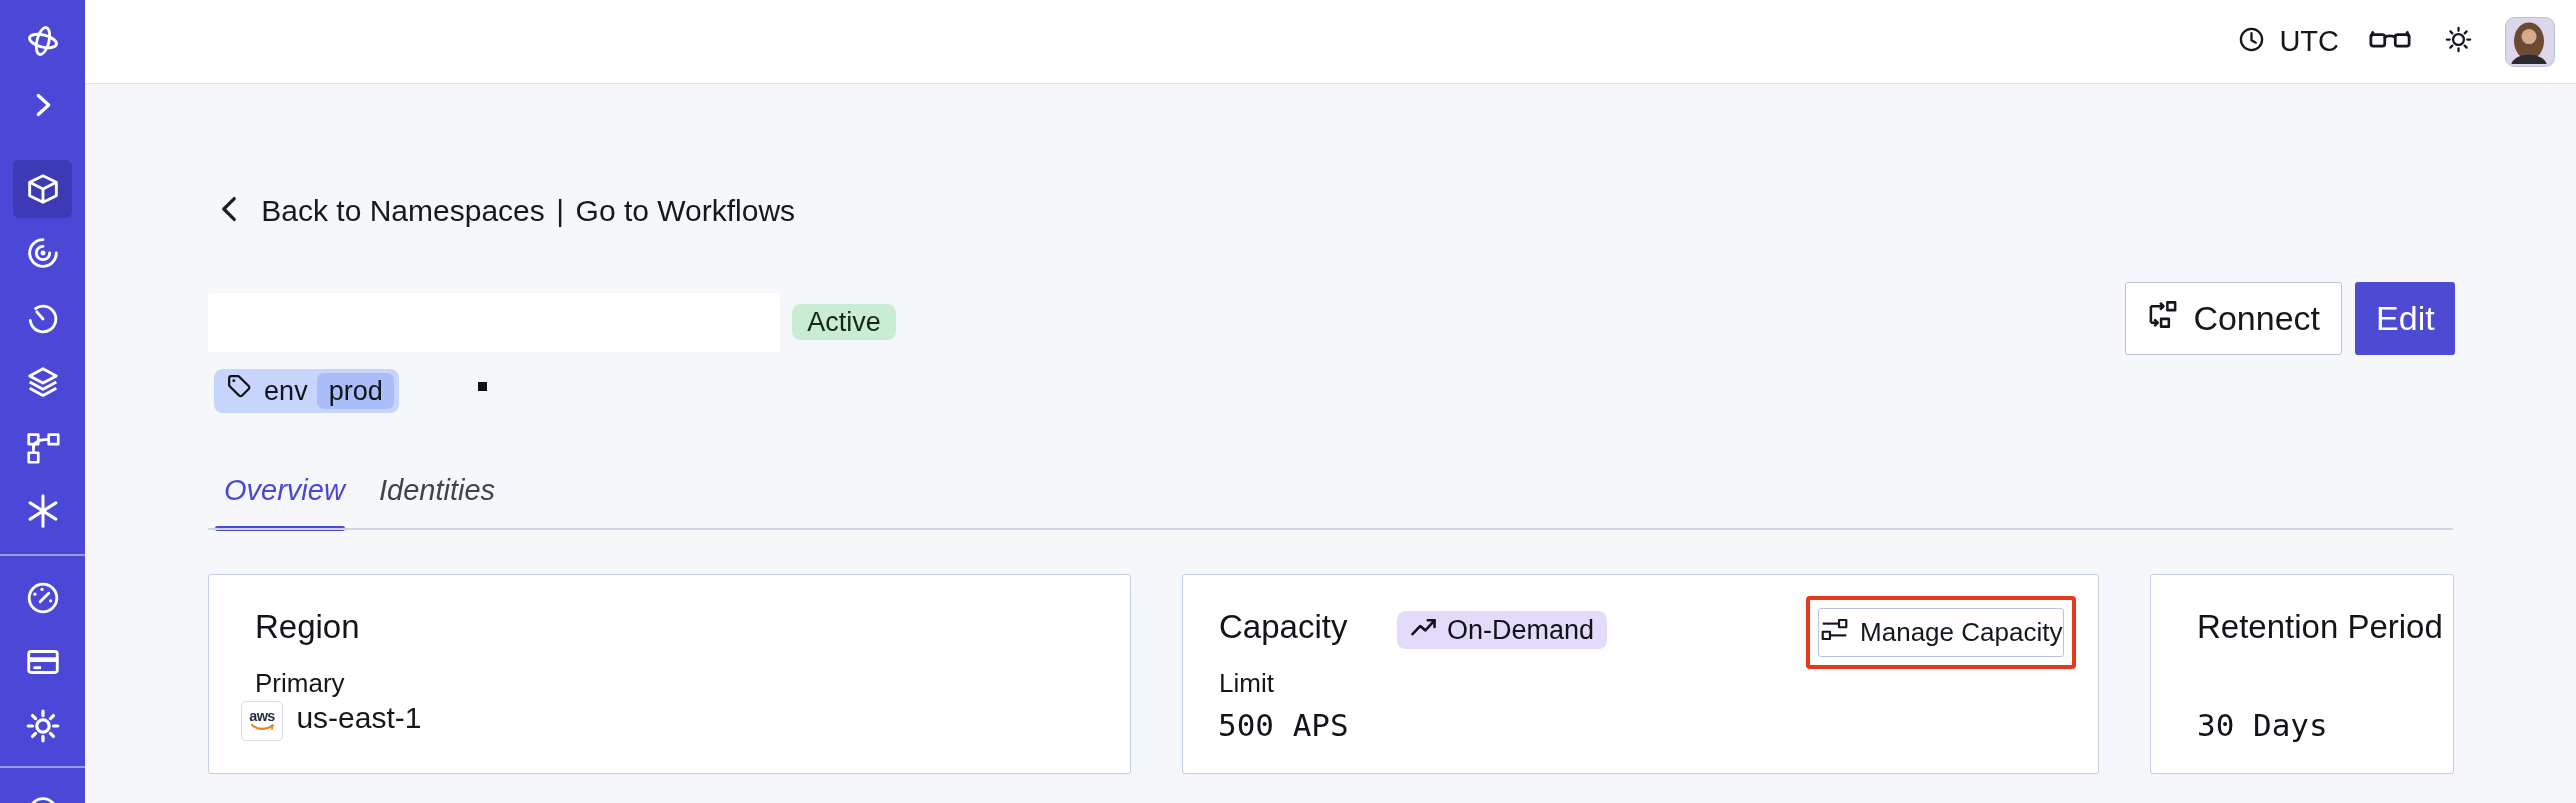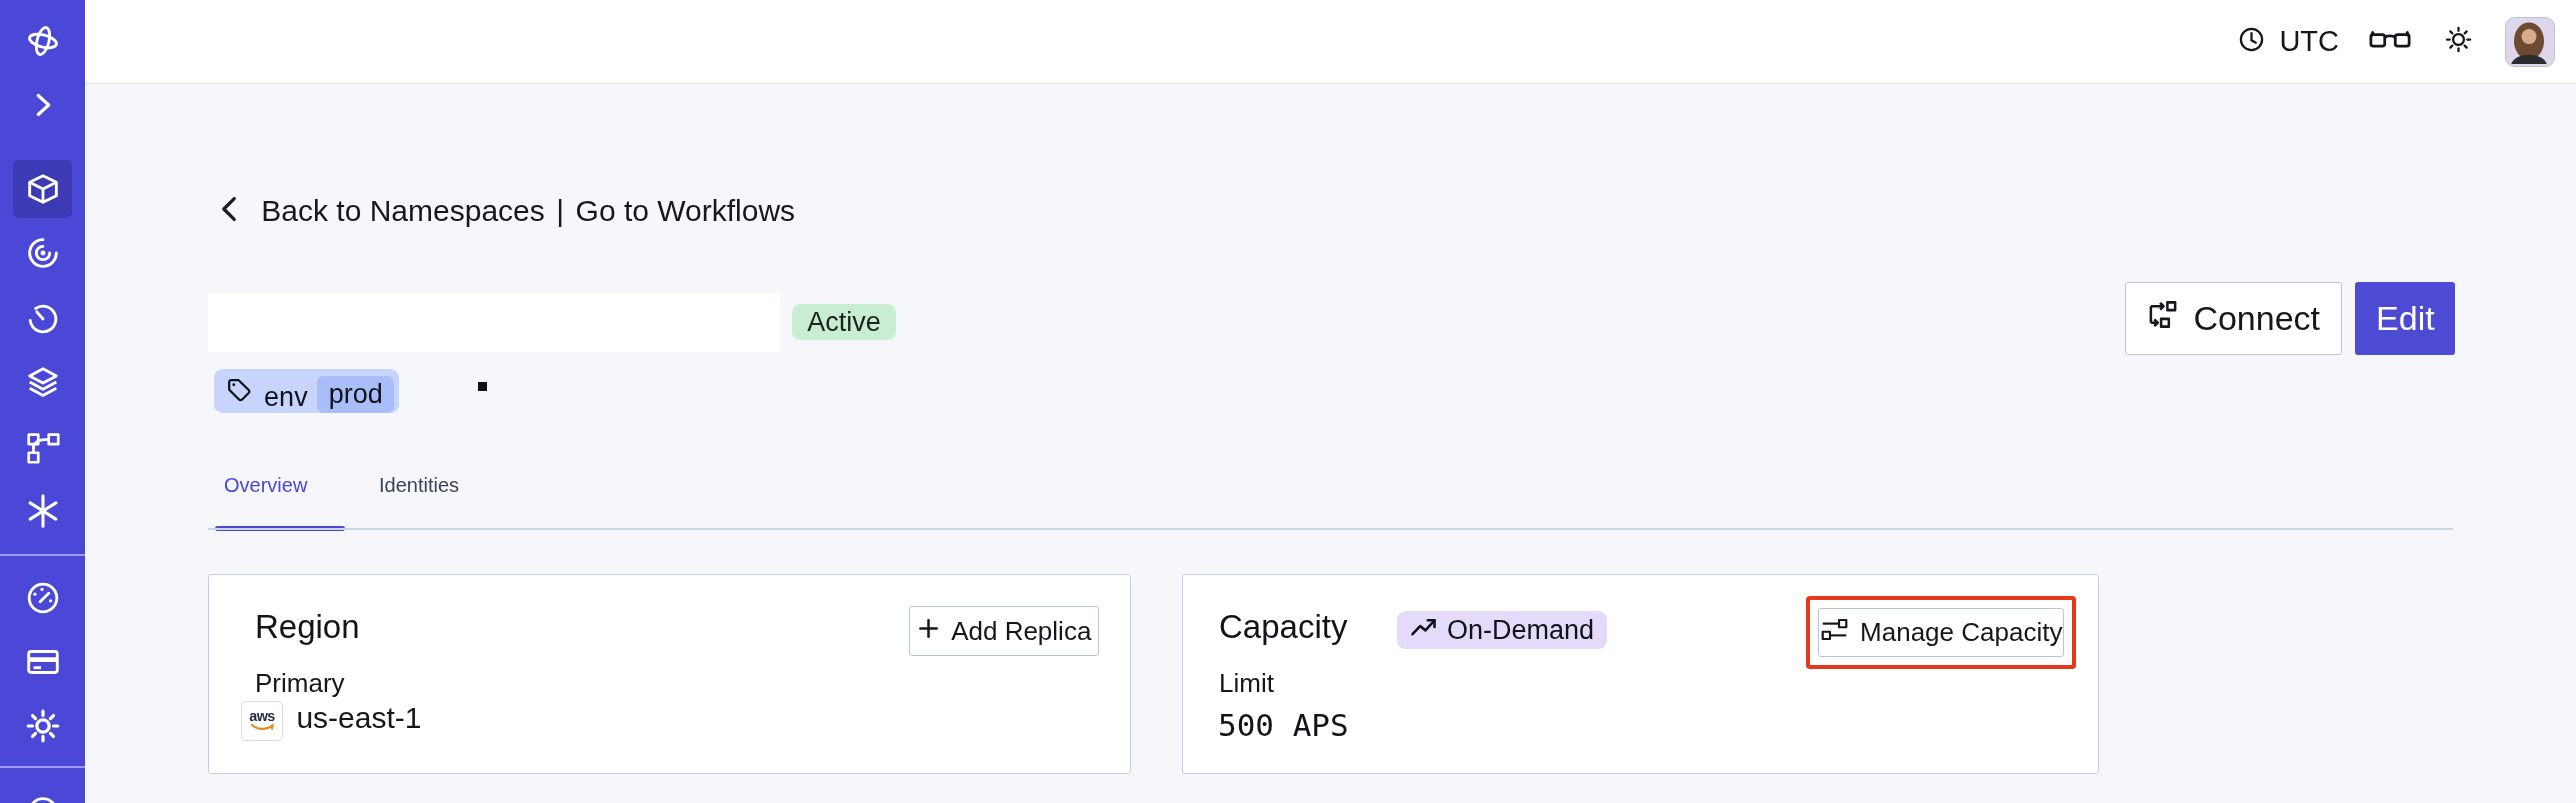--- a/index.html
+++ b/index.html
@@ -28,25 +28,25 @@
   .title-box { position:absolute; left:208px; top:293px; width:572px; height:59px; background:#ffffff; border-radius:1.9px; }
   .artifact-dot { position:absolute; left:478px; top:382px; width:8.6px; height:8.6px; background:#111217; }
   .status-badge { position:absolute; left:792px; top:304px; height:36px; background:#c8edd3; border-radius:8.6px; display:flex; align-items:center; padding:0 15.3px; font-size:27px; color:#18241c; }
 
   .actions { position:absolute; left:2125px; top:282px; display:flex; gap:13.4px; }
   .btn { display:flex; align-items:center; justify-content:center; gap:13.4px; background:#ffffff; border:1.9px solid #b9c3d9; border-radius:2.9px; font-size:34px; color:#15171c; cursor:pointer; }
   .btn-connect { width:217px; height:73px; }
   .btn-edit { width:100px; height:73px; background:#4d4ad4; border:none; color:#ffffff; }
 
   
-  .tag-chip { position:absolute; left:214px; top:369px; height:44px; background:#c7d4fb; border-radius:8.6px; display:flex; align-items:flex-end; gap:9.6px; padding:0 4.8px 0 11.5px; font-size:27px; color:#101319; }
+  .tag-chip { position:absolute; left:214px; top:369px; height:44px; background:#c7d4fb; border-radius:8.6px; display:flex; align-items:center; gap:9.6px; padding:0 4.8px 0 11.5px; font-size:27px; color:#101319; }
   .tag-value { background:#a9bdf8; border-radius:6.7px; padding:2.9px 11.5px; }
 
   
-  .tab { position:absolute; top:474px; font-size:20px; font-weight:500; cursor:pointer; }
+  .tab { position:absolute; top:474px; font-size:29px; font-weight:500; cursor:pointer;font-style:italic; }
   .tab-active { color:#4a47d3; }
   .tab-inactive { color:#3c4454; }
   .tab-underline { position:absolute; left:215px; top:526px; width:130px; height:4.8px; background:#4a47d3; border-radius:2.9px; }
   .tabs-rule { position:absolute; left:208px; top:528px; width:2245px; height:1.9px; background:#cdd5e3; }
 
   
   .card { position:absolute; top:574px; height:200px; background:#ffffff; border:1.9px solid #c3cde0; border-radius:2.9px; }
   .card-region { left:208px; width:923px;text-decoration:underline; }
   .card-capacity { left:1182px; width:917px; }
   .card-retention { left:2150px; width:304px; }
@@ -270,29 +270,20 @@
     <span class="tag-value">prod</span>
   </div>
 
   <span class="tab tab-active" style="left:224px">Overview</span>
   <span class="tab tab-inactive" style="left:379px">Identities</span>
   <div class="tab-underline"></div>
   <div class="tabs-rule"></div>
 
   <section class="card card-region">
     <div class="card-title">Region</div>
-    <button class="small-btn add-replica">
-      <span>
-        <svg width="23" height="23" viewBox="0 0 24 24" fill="none" stroke="#15171c" stroke-width="2.6" stroke-linecap="round">
-          <path d="M12 3.5 V20.5"></path>
-            <path d="M3.5 12 H20.5"></path>
-        </svg>
-      </span>
-      <span>Add Replica</span>
-    </button>
     <div class="card-label">Primary</div>
     <div class="region-row">
       <div class="aws-box">
         <span class="aws-text">aws</span>
         <svg width="25" height="8.6" viewBox="0 0 26 9" fill="none" stroke="#e8871e" stroke-width="2.2" stroke-linecap="round">
           <path d="M2 2 C8 7.5 17 7.5 23.5 2.5"></path>
             <path d="M23.5 2.5 L23 6"></path>
         </svg>
       </div>
       <span class="region-name">us-east-1</span>
@@ -321,15 +312,19 @@
               <rect x="21" y="5.5" width="8" height="8"></rect>
             <rect x="3" y="18.5" width="8" height="8"></rect>
               <path d="M11 22.5 H29"></path>
           </svg>
         </span>
         <span>Manage Capacity</span>
       </button>
     </div>
   </section>
 
+  <section class="card card-retention">
+    <div class="card-title">Retention Period</div>
+    <div class="mono-value" style="left:46px">30 Days</div>
+  </section>
 
 </div>
 
 
 </body></html>

